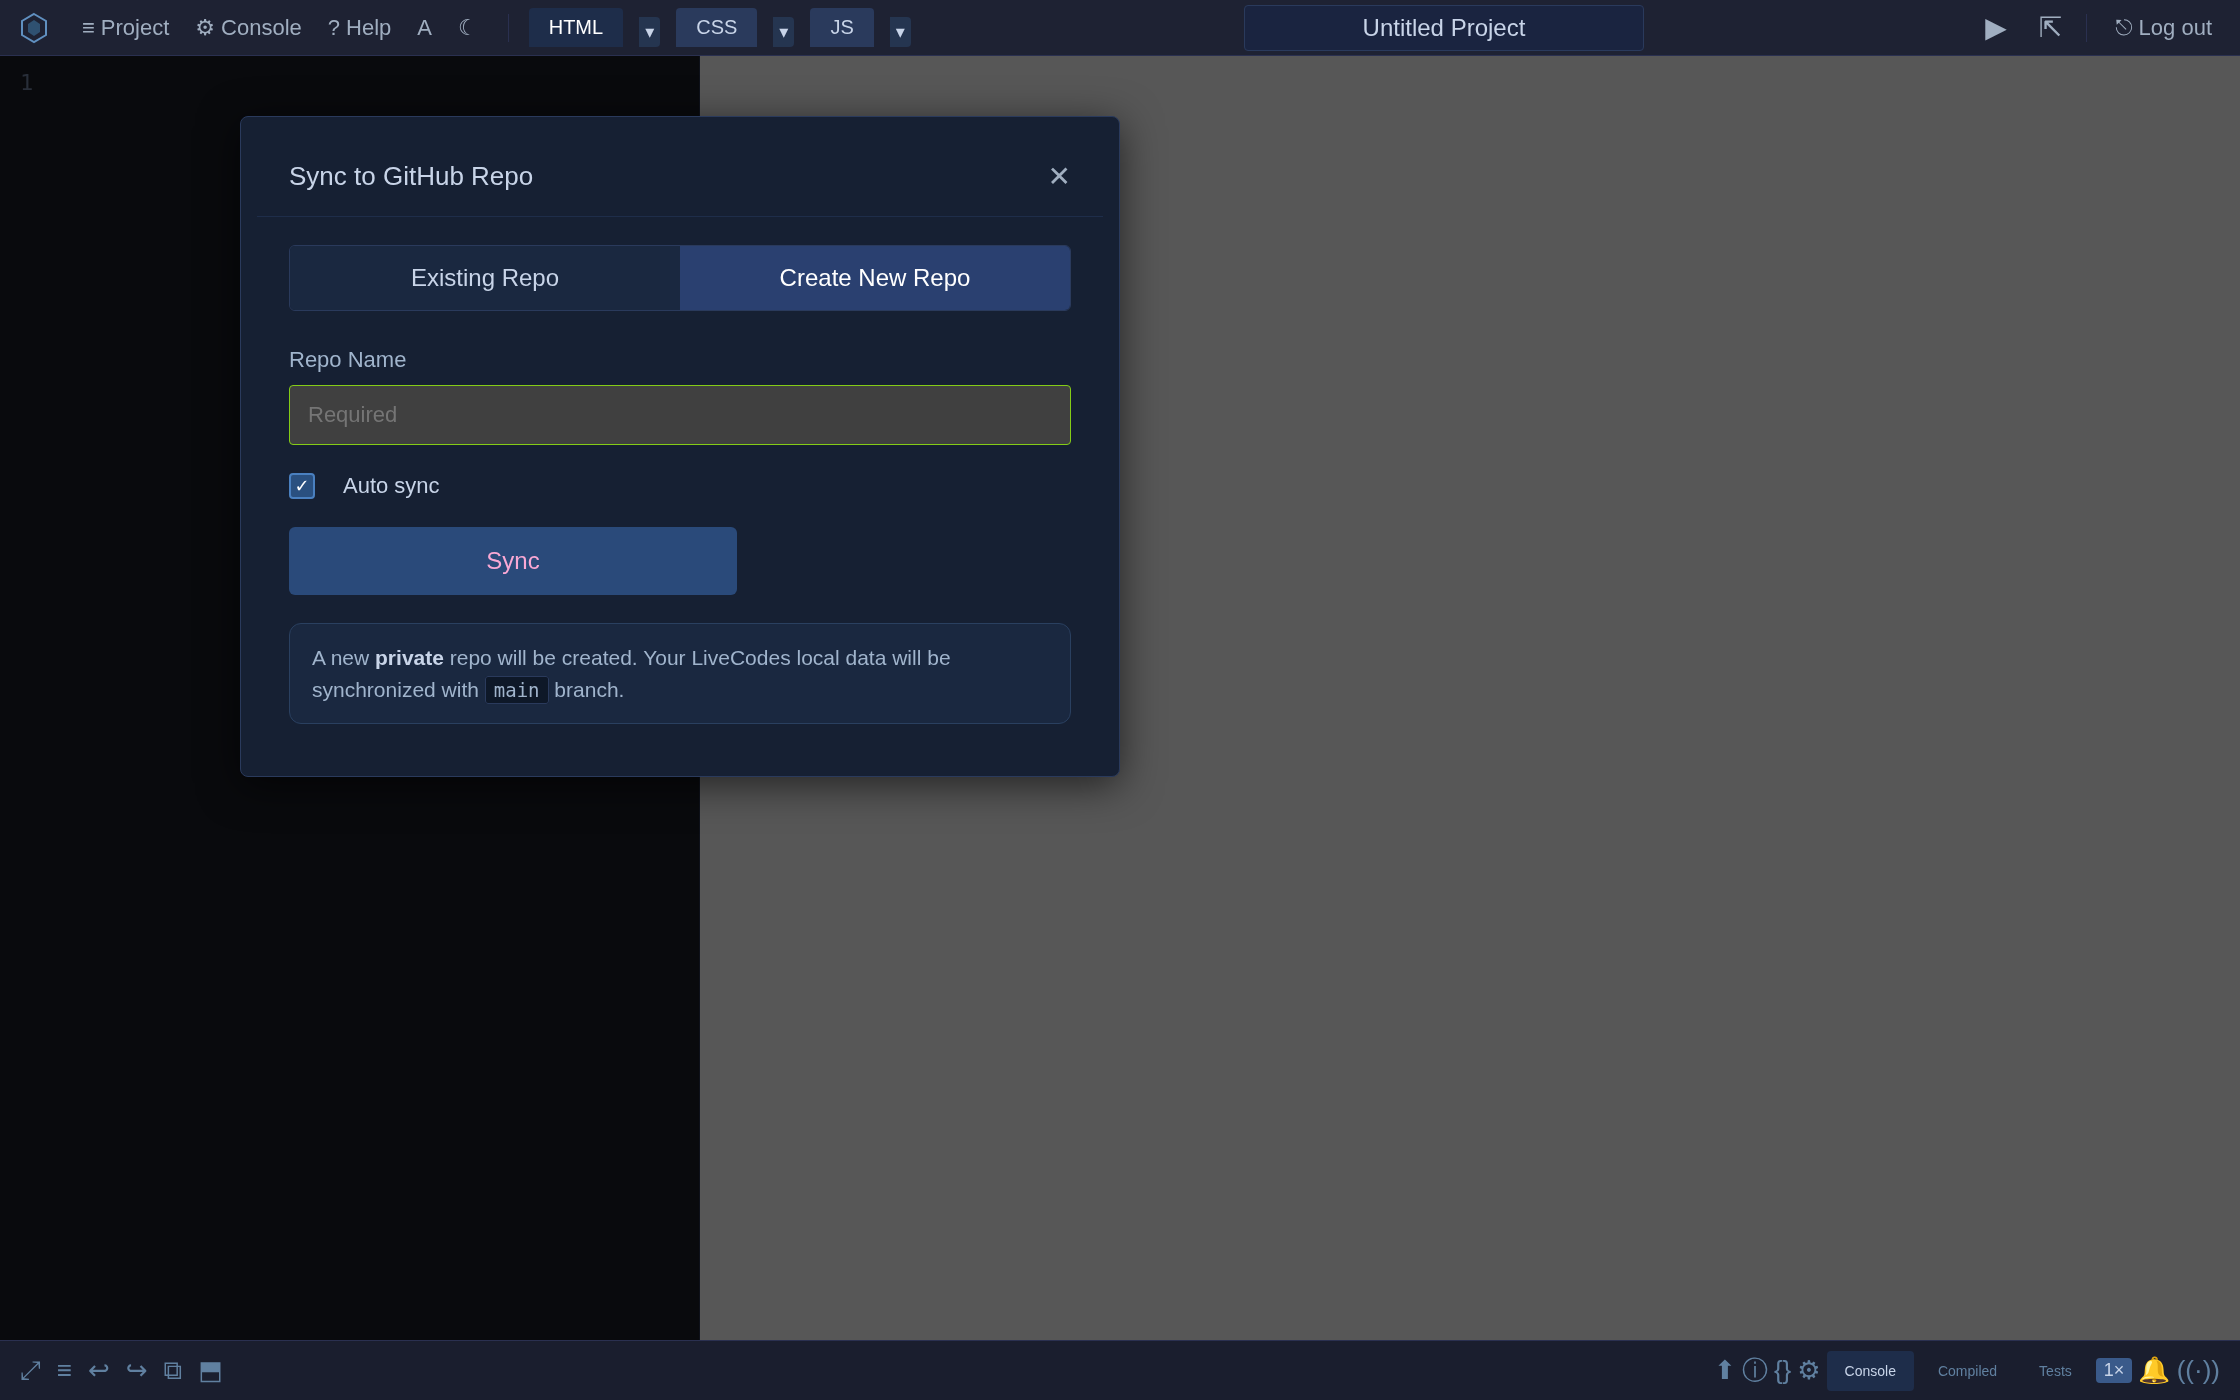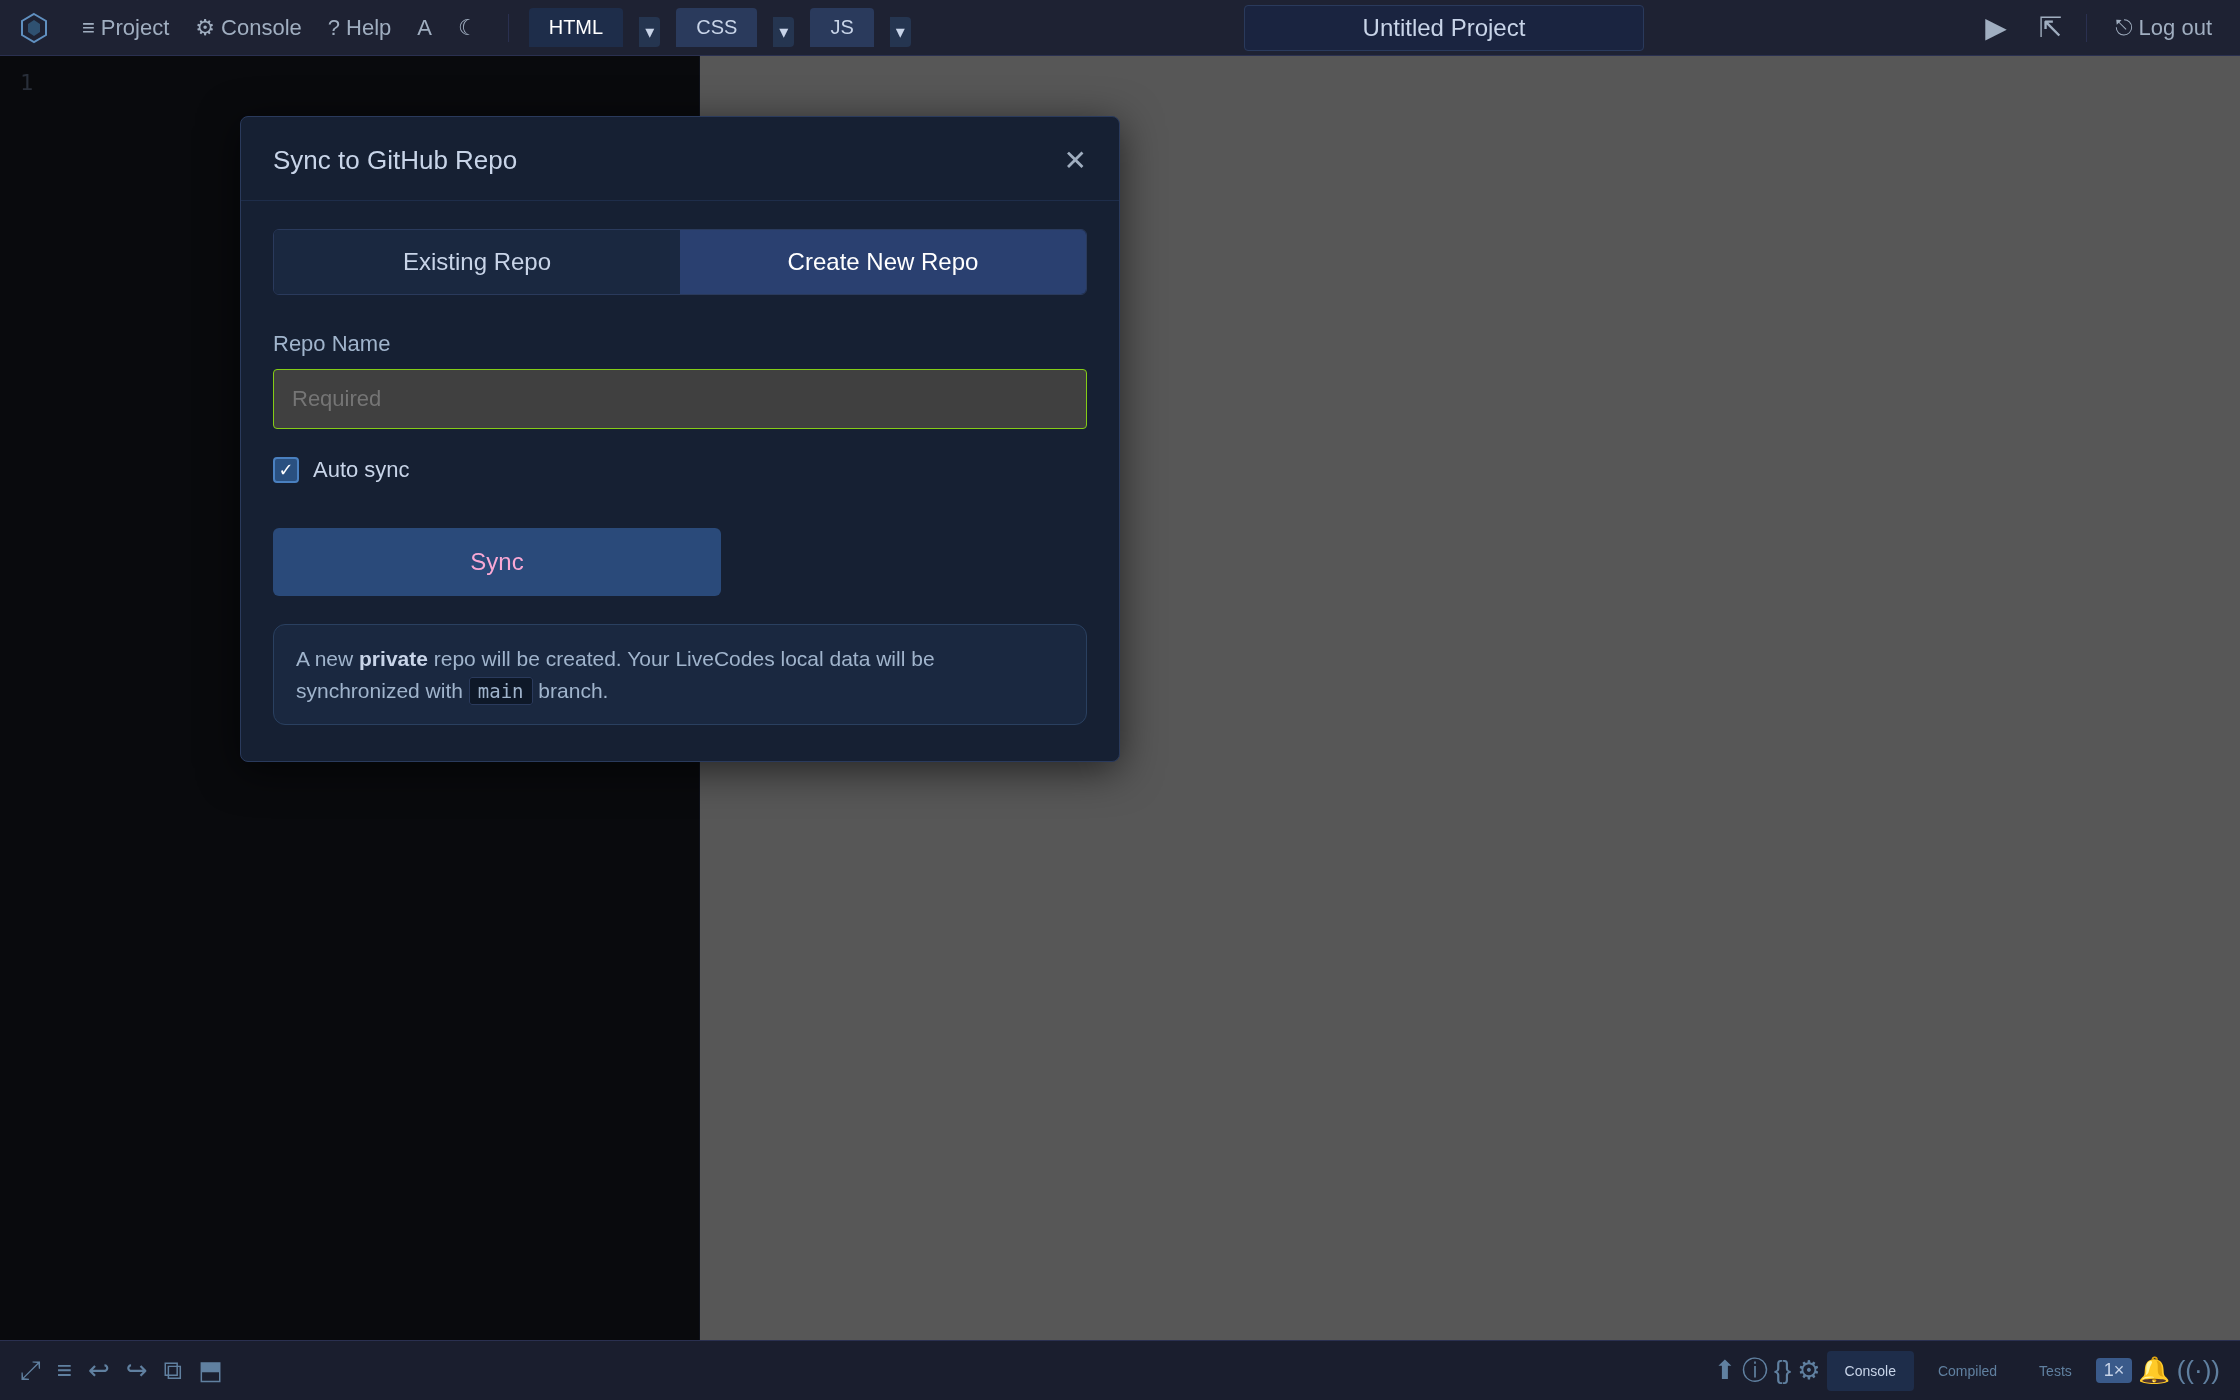--- a/index.html
+++ b/index.html
@@ -159,21 +159,21 @@
       justify-content: flex-start;
       padding-top: 60px;
       padding-left: 240px;
       z-index: 100;
     }
     .modal {
       background: #162033;
       border: 1px solid #2a3a5c;
       border-radius: 8px;
       width: 880px;
-      padding: 0;
+      padding: 16px;
       box-shadow: 0 8px 40px rgba(0,0,0,0.6);
     }
     .modal-header {
       display: flex;
       align-items: center;
       justify-content: space-between;
       padding: 28px 32px 24px 32px;
       border-bottom: 1px solid #1e2d4a;
     }
     .modal-title {
@@ -231,22 +231,22 @@
       color: #8090a8;
       font-size: 22px;
       padding: 16px 18px;
       outline: none;
       margin-bottom: 28px;
     }
 
     .checkbox-row {
       display: flex;
       align-items: center;
-      gap: 14px;
-      margin-bottom: 45px;
+      gap: 28px;
+      margin-bottom: 28px;
     }
     .checkbox-custom {
       width: 26px;
       height: 26px;
       background: #2a5080;
       border: 2px solid #4a80c0;
       border-radius: 4px;
       display: flex;
       align-items: center;
       justify-content: center;

